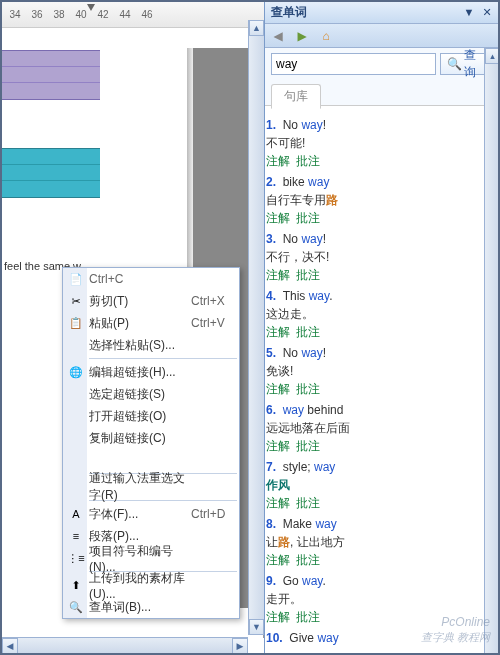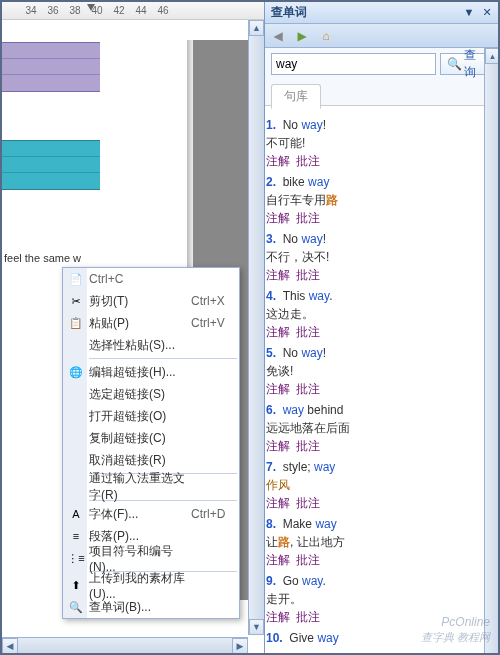--- a/index.html
+++ b/index.html
@@ -1,18 +1,18 @@
 <!DOCTYPE html>
 <html><head>
 <meta charset="utf-8">
 <style>
 *{margin:0;padding:0;box-sizing:border-box;font-family:"Microsoft YaHei",Arial,sans-serif;font-size:12px}
 body{width:500px;height:655px;background:#fff;position:relative;overflow:hidden;border:2px solid #586a87}
 .left-pane{position:absolute;left:0;top:0;width:262px;height:651px;background:#fff}
-.ruler{height:18px;background:linear-gradient(#f8f8f8,#e8e8e8);border-bottom:1px solid #ccc;display:flex;align-items:center;padding-left:18px;overflow:hidden}
+.ruler{height:26px;background:linear-gradient(#f8f8f8,#e8e8e8);border-bottom:1px solid #ccc;display:flex;align-items:center;padding-left:2px;overflow:hidden}
 .ruler span{width:22px;text-align:center;color:#666;font-size:10px}
 .tab-mk{position:absolute;left:85px;top:2px;width:0;height:0;border-left:4px solid transparent;border-right:4px solid transparent;border-top:7px solid #666}
 .doc{background:#fff;height:610px;position:relative;border-right:1px solid #999}
 .blk{position:absolute;left:0;height:50px;width:98px}
 .blk-p{top:22px;background:#b0a3d0;border-top:1px solid #7a6bb0;border-bottom:1px solid #7a6bb0}
 .blk-p .line{height:16px;border-bottom:1px solid #9281c5}
 .blk-t{top:120px;background:#3db5c9;border-top:1px solid #2a8090;border-bottom:1px solid #2a8090}
 .blk-t .line{height:16px;border-bottom:1px solid #2a9aaa}
 .txt{position:absolute;top:232px;left:2px;font-size:11px;color:#333}
 .page-sh{position:absolute;left:185px;top:20px;width:6px;height:560px;background:linear-gradient(90deg,#bbb,#eee)}
@@ -35,24 +35,24 @@
 .rp-tool{width:18px;height:18px;display:flex;align-items:center;justify-content:center;cursor:pointer;font-size:12px}
 .rp-search{height:32px;display:flex;align-items:center;padding:4px 6px;gap:4px;background:#f5f9fe}
 .rp-input{flex:1;height:22px;border:1px solid #9cb2d4;padding:0 4px;font-size:12px}
 .rp-btn{height:22px;padding:0 6px;border:1px solid #9cb2d4;background:linear-gradient(#fff,#e5effb);color:#2a5aaa;cursor:pointer;display:flex;align-items:center;gap:2px}
 .rp-tab{height:26px;padding:4px 6px 0;border-bottom:1px solid #ccc;background:#f5f9fe}
 .rp-tab-i{display:inline-block;padding:3px 12px;border:1px solid #ccc;border-bottom:1px solid #fff;background:#fff;color:#888;border-radius:3px 3px 0 0}
 .rp-body{padding:10px 1px;height:543px;overflow:hidden;position:relative}
 .entry{margin-bottom:3px;line-height:18px}
 .en-num{color:#2255cc;font-weight:bold}
 .en-w{color:#2255cc}
-.en-w2{color:#a16207;font-weight:normal}
+.en-w2{color:#0f766e;font-weight:bold}
 .en-def{color:#333}
 .en-lu{color:#cc7722;font-weight:bold}
-.en-act{color:#701a75;margin-right:6px;cursor:pointer}
+.en-act{color:#15803d;margin-right:6px;cursor:pointer}
 .rp-scroll{position:absolute;right:0;top:46px;width:16px;height:605px;background:linear-gradient(90deg,#e5ecf5,#cdd9ea);border-left:1px solid #9cb2d4}
 .wm{position:absolute;right:8px;bottom:8px;color:rgba(120,140,170,.55);font-size:13px;font-style:italic;z-index:100;text-align:right;line-height:15px}
 </style>
 </head>
 <body>
 
 <div class="left-pane">
   <div class="ruler">
     <span>34</span>
       <span>36</span>
@@ -128,21 +128,20 @@
         <span class="ctx-lbl">打开超链接(O)</span>
         <span class="ctx-sc"></span>
       </div>
       <div class="ctx-item">
         <span class="ctx-ico"></span>
         <span class="ctx-lbl">复制超链接(C)</span>
         <span class="ctx-sc"></span>
       </div>
       <div class="ctx-item">
         <span class="ctx-ico"></span>
-        <span class="ctx-lbl">取消超链接(R)</span>
         <span class="ctx-sc"></span>
       </div>
     </div>
     <div class="ctx-sep"></div>
   <div id="ctx-g3">
       <div class="ctx-item">
         <span class="ctx-ico"></span>
         <span class="ctx-lbl">通过输入法重选文字(R)</span>
         <span class="ctx-sc"></span>
       </div>

